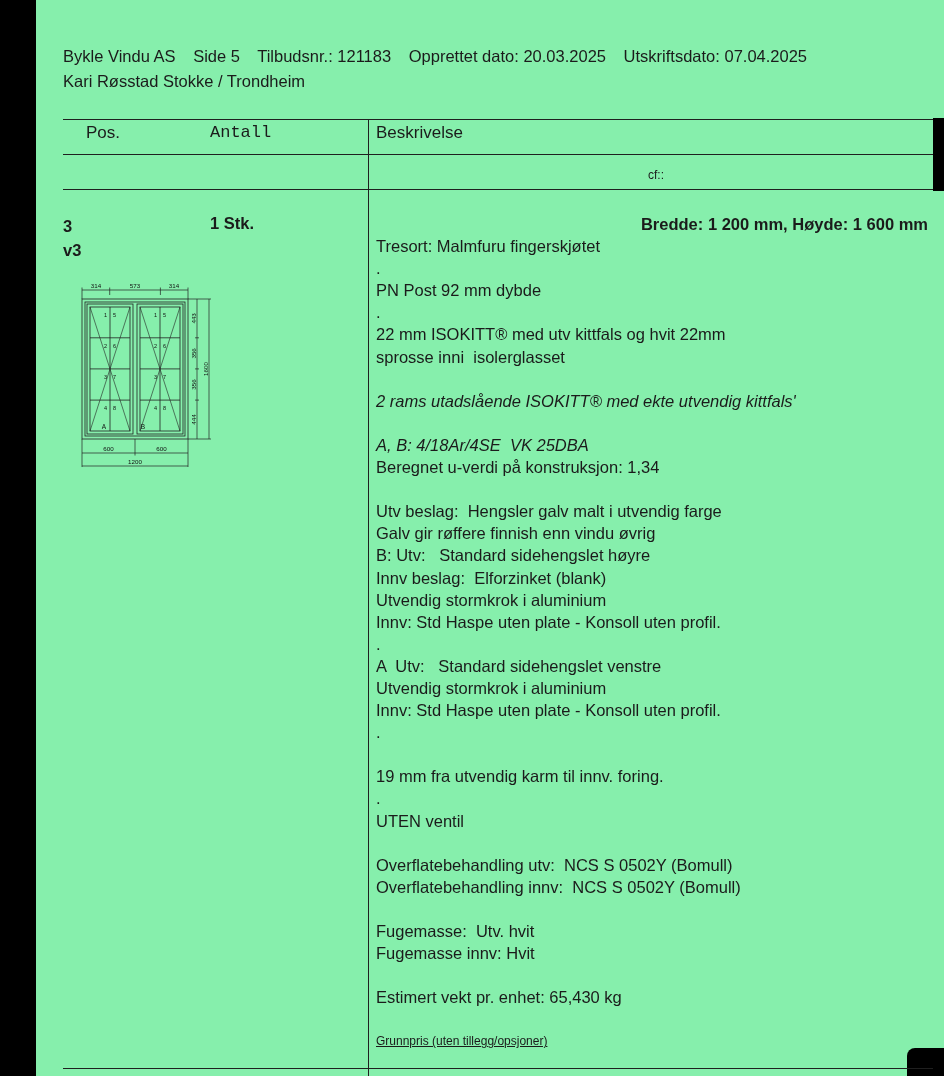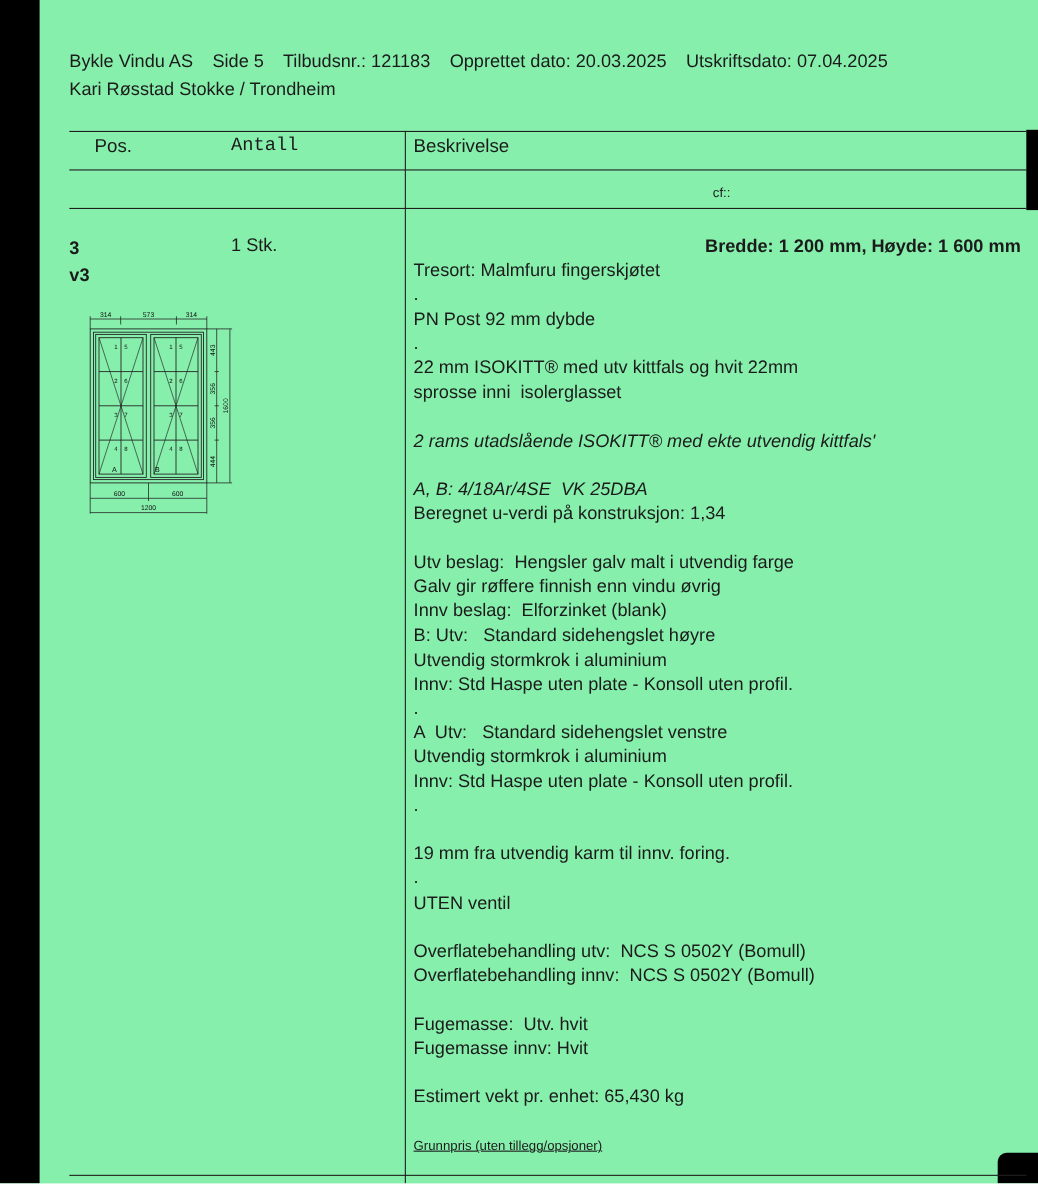--- a/index.html
+++ b/index.html
@@ -28,21 +28,21 @@
   .vline-col   { left:368px; top:119px; height:957px; }
 
   .col-head { position:absolute; top:123px; font-size:17px; }
   .col-head.pos  { left:63px;margin-left:23px; }
   .col-head.qty  { left:210px;font-family:Liberation Mono, monospace; }
   .col-head.desc { left:376px; }
 
   .cf-label { position:absolute; left:648px; top:168px; font-size:12px; }
 
   .cell-pos { position:absolute; left:63px; top:214px; font-size:16.5px; font-weight:bold; line-height:24px; }
-  .cell-qty { position:absolute; left:210px; top:214px; font-size:16.5px; font-weight:normal; }
+  .cell-qty { position:absolute; left:210px; top:214px; font-size:16.5px; font-weight:bold; }
 
   .desc-col { position:absolute; left:376px; top:213px; width:552px; }
   .desc-line { height:22.1px; line-height:22.1px; font-size:16.5px; white-space:pre-wrap; overflow:visible; }
   .desc-line.bold { font-weight:bold;text-align:right; }
   .desc-line.italic { font-style:italic; }
   .desc-line.small { font-size:12px;text-decoration:underline; }
 
   .window-drawing { position:absolute; left:64px; top:277px; }
   .window-drawing text { font-family:"Liberation Sans", sans-serif; fill:#111; stroke:none; }
   .window-drawing .dim { font-size:6.2px; text-anchor:middle; }
@@ -185,22 +185,22 @@
       <div class="desc-line">22 mm ISOKITT® med utv kittfals og hvit 22mm</div>
       <div class="desc-line">sprosse inni  isolerglasset</div>
       <div class="desc-line">&nbsp;</div>
       <div class="desc-line italic">2 rams utadslående ISOKITT® med ekte utvendig kittfals'</div>
       <div class="desc-line">&nbsp;</div>
       <div class="desc-line italic">A, B: 4/18Ar/4SE  VK 25DBA</div>
       <div class="desc-line">Beregnet u-verdi på konstruksjon: 1,34</div>
       <div class="desc-line">&nbsp;</div>
       <div class="desc-line">Utv beslag:  Hengsler galv malt i utvendig farge</div>
       <div class="desc-line">Galv gir røffere finnish enn vindu øvrig</div>
+      <div class="desc-line">B: Utv:   Standard sidehengslet høyre</div>
       <div class="desc-line">Innv beslag:  Elforzinket (blank)</div>
-      <div class="desc-line">B: Utv:   Standard sidehengslet høyre</div>
       <div class="desc-line">Utvendig stormkrok i aluminium</div>
       <div class="desc-line">Innv: Std Haspe uten plate - Konsoll uten profil.</div>
       <div class="desc-line">.</div>
       <div class="desc-line">A  Utv:   Standard sidehengslet venstre</div>
       <div class="desc-line">Utvendig stormkrok i aluminium</div>
       <div class="desc-line">Innv: Std Haspe uten plate - Konsoll uten profil.</div>
       <div class="desc-line">.</div>
       <div class="desc-line">&nbsp;</div>
       <div class="desc-line">19 mm fra utvendig karm til innv. foring.</div>
       <div class="desc-line">.</div>

